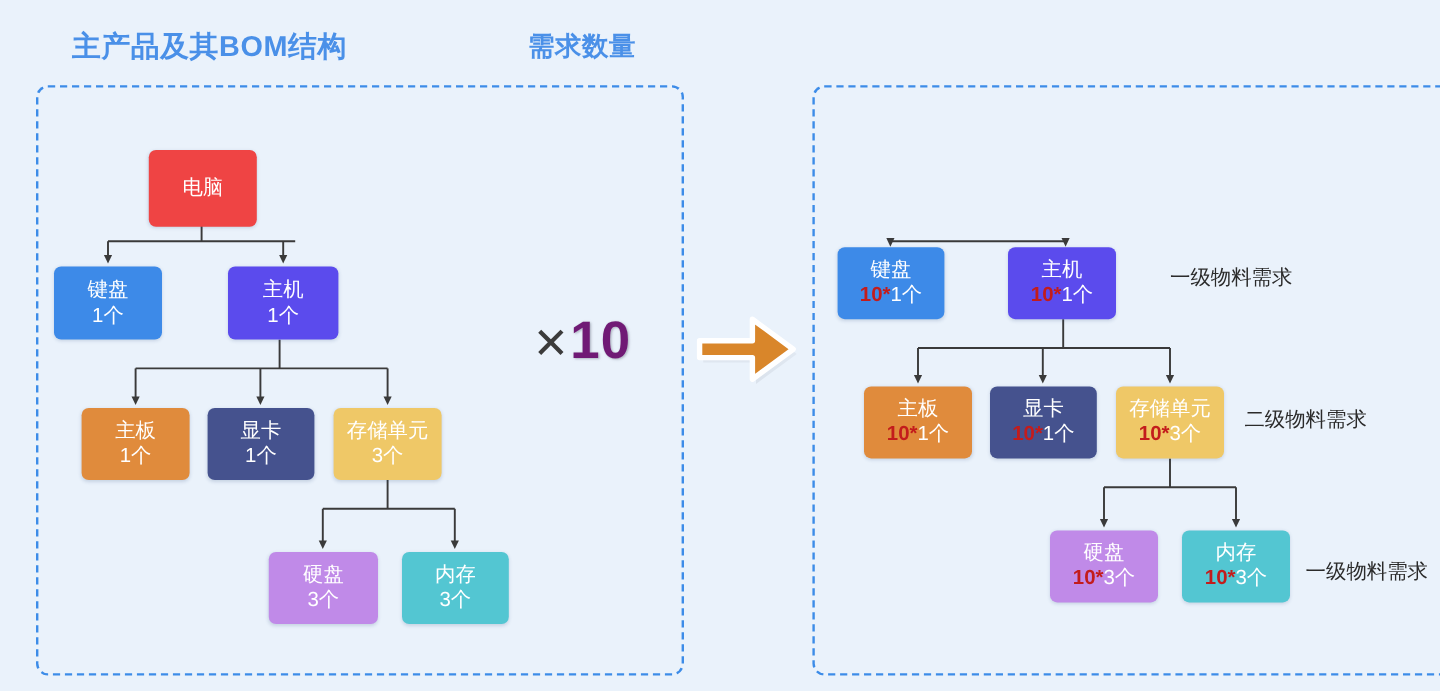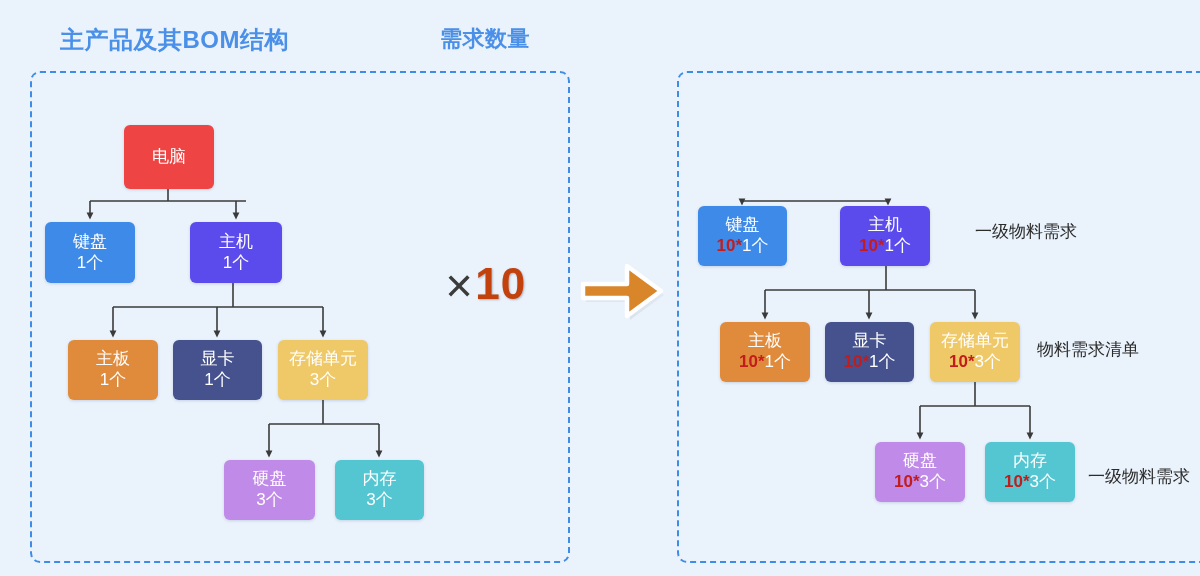--- a/index.html
+++ b/index.html
@@ -82,21 +82,21 @@
     left: 424px;
     top: 262px;
     font-size: 44px;
     font-weight: 700;
     line-height: 1;
     letter-spacing: 1px;
     white-space: nowrap;
   }
   #multiplier .x-mark { color: #3b3b3b; font-size: 36px; }
   #multiplier .x-num  {
-    color: #c2410c;
+    color: #701a75;
     text-shadow: 0 0 1px #c9ced6, 1px 1px 2px rgba(120,130,145,0.55);
   }
 
   
   #flow-arrow {
     position: absolute;
     left: 560px;
     top: 258px;
     width: 86px;
     height: 66px;
@@ -256,16 +256,16 @@
     <span class="nm">硬盘</span>
     <span class="qty"><b class="mul">10*</b><span>3个</span></span>
   </div>
 
   <div class="node" id="n-r-memory" style="left:965px;top:442px;width:90px;height:60px;background:#53c6d2;">
     <span class="nm">内存</span>
     <span class="qty"><b class="mul">10*</b><span>3个</span></span>
   </div>
 
   <div class="side-label" id="lbl-l1">一级物料需求</div>
-  <div class="side-label" id="lbl-l2">物料需求清单</div>
+  <div class="side-label" id="lbl-l2">二级物料需求</div>
   <div class="side-label" id="lbl-l3">一级物料需求</div>
 
 </div>
 
 </body></html>

